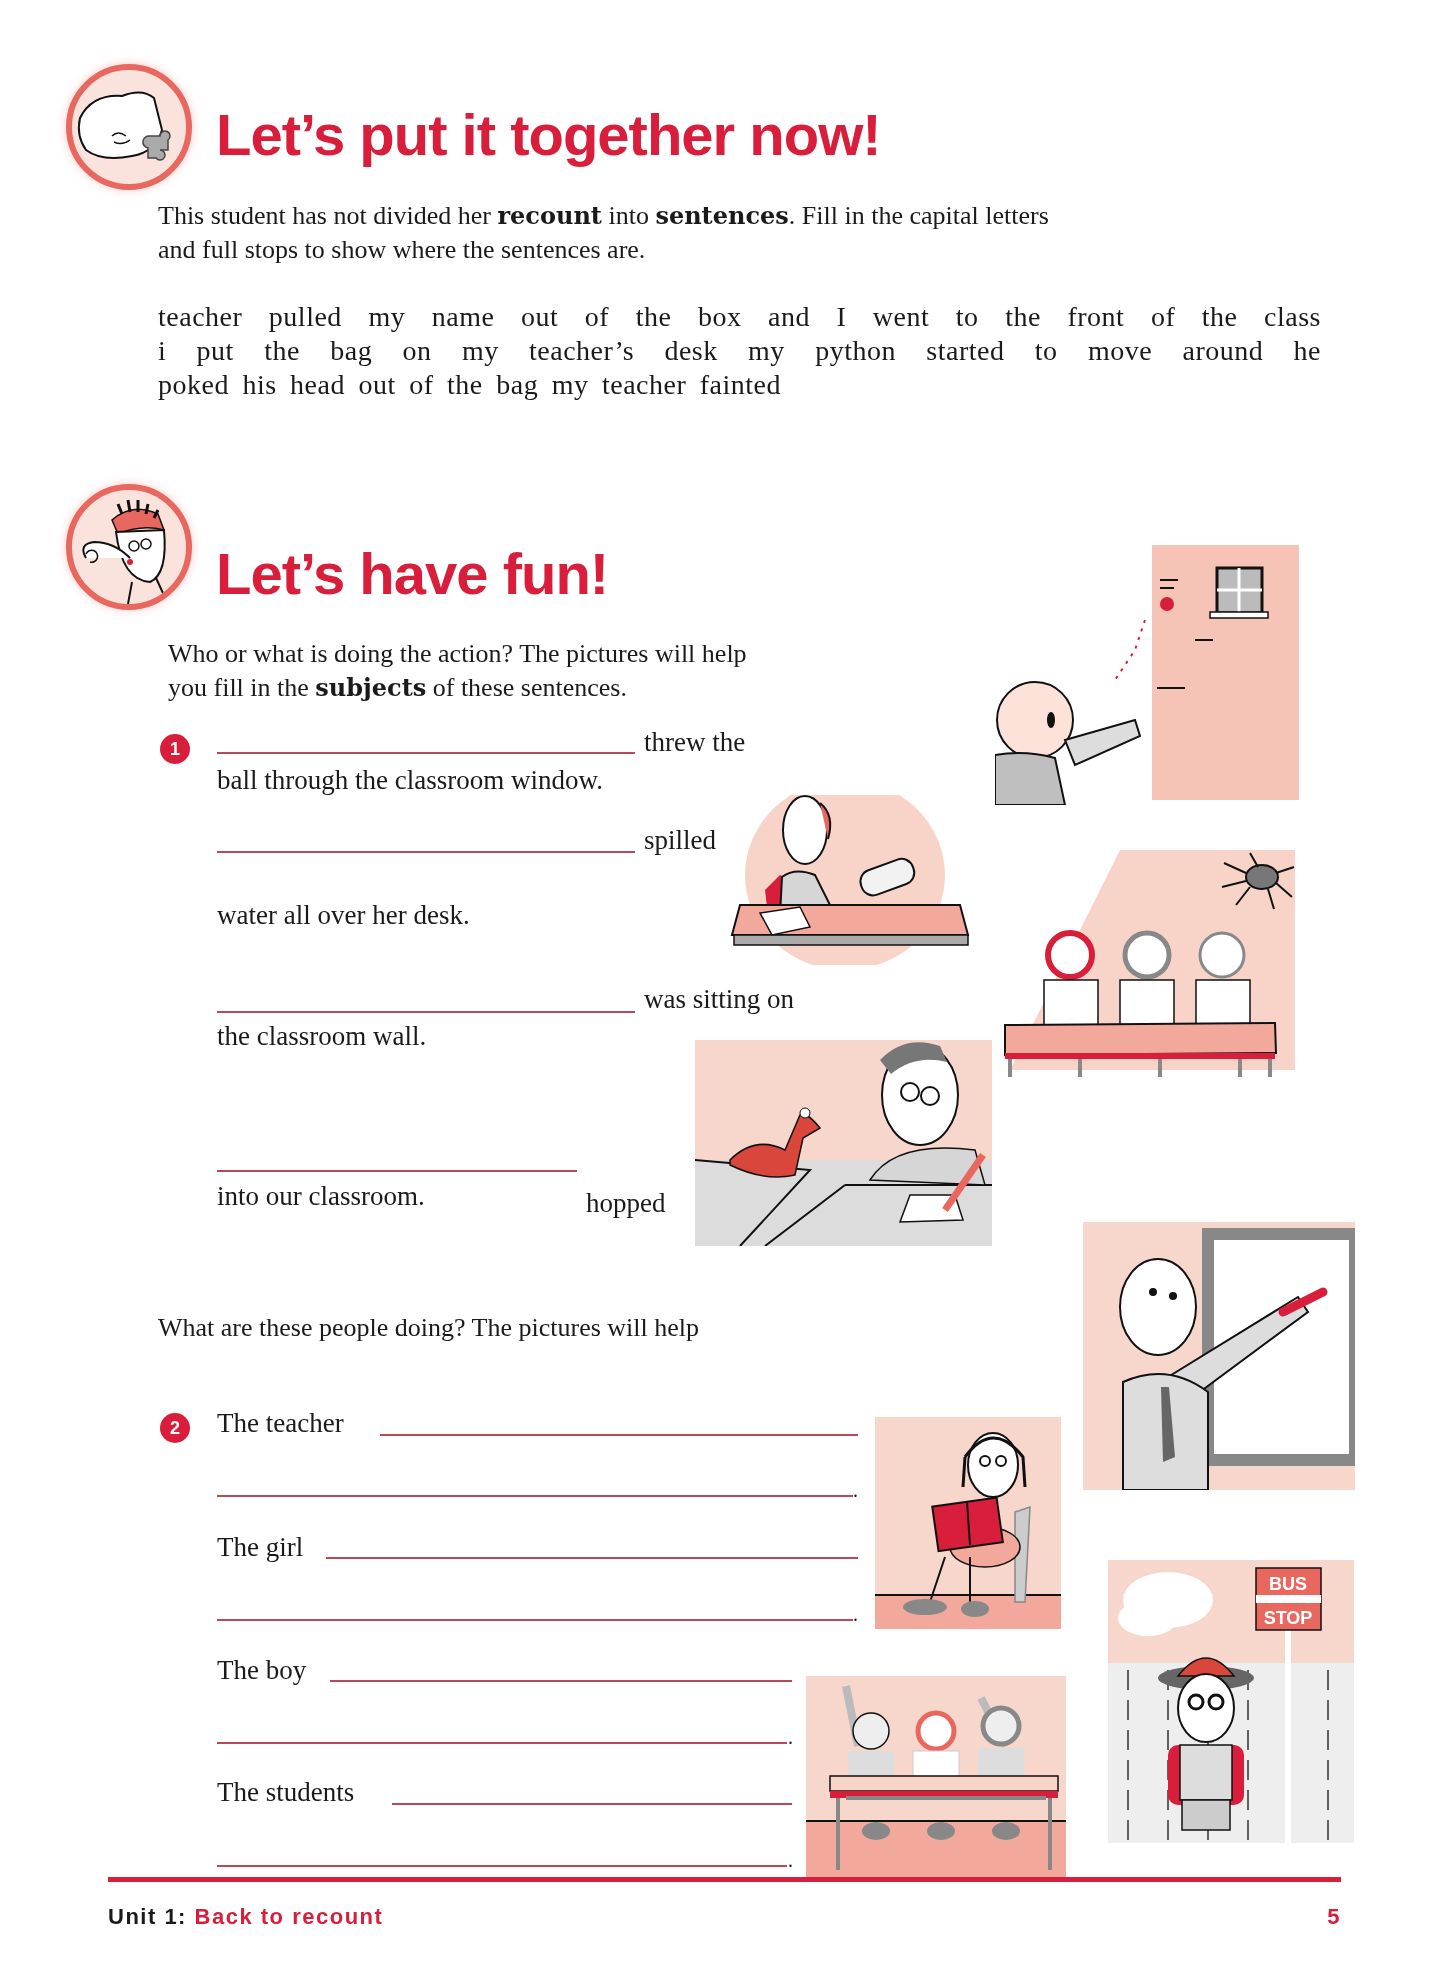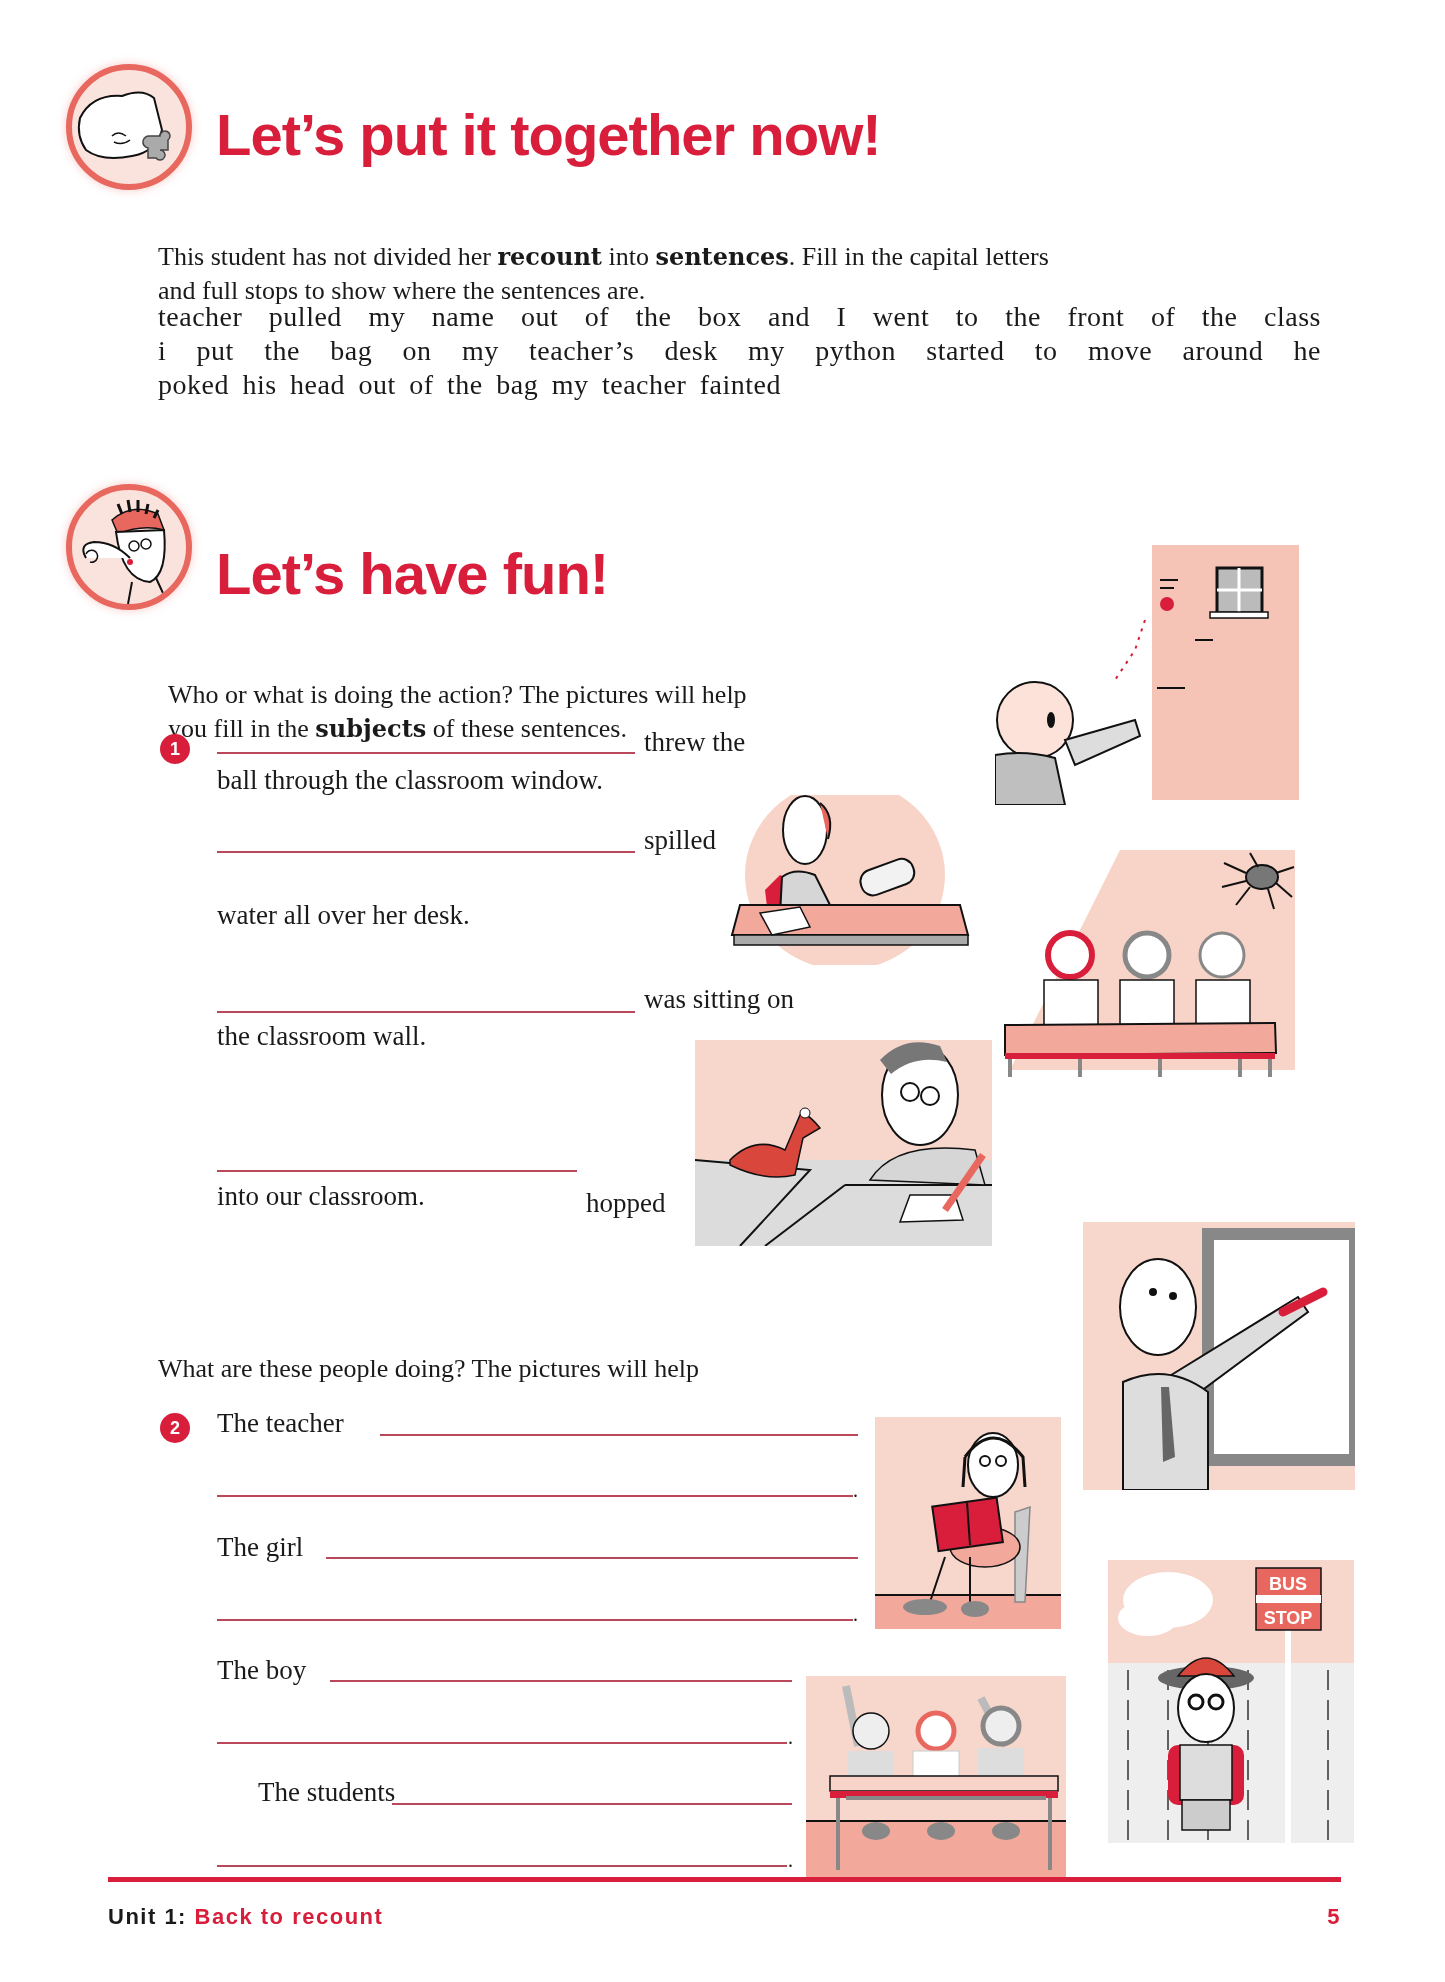--- a/index.html
+++ b/index.html
@@ -1,20 +1,20 @@
 <!DOCTYPE html>
 <html><head>
 <meta charset="utf-8">
 <style>
   html,body{margin:0;padding:0;background:#fff;}
   body{width:1445px;height:1982px;position:relative;overflow:hidden;font-family:"DejaVu Serif","Liberation Serif",serif;color:#1a1a1a;}
   .abs{position:absolute;}
   .icon-circle{position:absolute;width:114px;height:114px;border-radius:50%;border:6px solid #e8685f;background:#fbe3dd;box-shadow:0 0 10px rgba(232,104,95,0.35);overflow:hidden;}
   .heading{position:absolute;font-family:"Liberation Sans","DejaVu Sans",sans-serif;font-weight:bold;color:#d81e3b;font-size:58px;letter-spacing:-1px;line-height:1;white-space:nowrap;}
-  .para{position:absolute;font-size:26px;line-height:34px;font-family:"Liberation Serif","DejaVu Serif",serif;margin-top:41px;}
+  .para{position:absolute;font-size:26px;line-height:34px;font-family:"Liberation Serif","DejaVu Serif",serif;}
   .para b{font-family:"DejaVu Serif",serif;font-weight:bold;font-size:24px;}
   .recount{position:absolute;left:158px;top:300px;width:1163px;font-family:"Liberation Serif",serif;font-size:28px;line-height:34px;letter-spacing:0.5px;}
   .recount .ln{display:block;text-align:justify;text-align-last:justify;height:34px;}
   .recount .ln.last{text-align-last:left;word-spacing:6px;}
   .q{position:absolute;font-family:"Liberation Serif",serif;font-size:27px;line-height:34px;white-space:nowrap;}
   .blank{position:absolute;height:0;border-bottom:2px solid #b9485a;}
   .dot{position:absolute;font-size:20px;line-height:20px;font-family:"Liberation Serif",serif;}
   .num{position:absolute;width:30px;height:30px;border-radius:50%;background:#d81e3b;color:#fff;font-family:"Liberation Sans",sans-serif;font-weight:bold;font-size:18px;line-height:30px;text-align:center;}
   .panel{position:absolute;background:#f7d6cc;overflow:hidden;}
   .footer-rule{position:absolute;left:108px;top:1877px;width:1233px;height:5px;background:#d81e3b;}
@@ -95,21 +95,21 @@
 <div class="q" style="left:217px;top:1530px;">The girl</div>
 <div class="blank" style="left:326px;top:1557px;width:532px;"></div>
 <div class="blank" style="left:217px;top:1619px;width:636px;"></div>
 <div class="dot" style="left:853px;top:1604px;">.</div>
 
 <div class="q" style="left:217px;top:1653px;">The boy</div>
 <div class="blank" style="left:330px;top:1680px;width:462px;"></div>
 <div class="blank" style="left:217px;top:1742px;width:570px;"></div>
 <div class="dot" style="left:788px;top:1727px;">.</div>
 
-<div class="q" style="left:217px;top:1775px;margin-left:41px;">The students</div>
+<div class="q" style="left:217px;top:1775px;">The students</div>
 <div class="blank" style="left:392px;top:1803px;width:400px;"></div>
 <div class="blank" style="left:217px;top:1865px;width:570px;"></div>
 <div class="dot" style="left:788px;top:1850px;">.</div>
 
 <div class="abs" style="left:995px;top:540px;width:320px;height:265px;">
   <svg width="320" height="265" viewBox="0 0 320 265">
     <rect x="157" y="5" width="147" height="255" fill="#f6c4b6"></rect>
     <rect x="222" y="28" width="45" height="45" fill="#bbb" stroke="#111" stroke-width="3"></rect>
     <line x1="244" y1="28" x2="244" y2="73" stroke="#fff" stroke-width="3"></line>
     <line x1="222" y1="50" x2="267" y2="50" stroke="#fff" stroke-width="3"></line>

